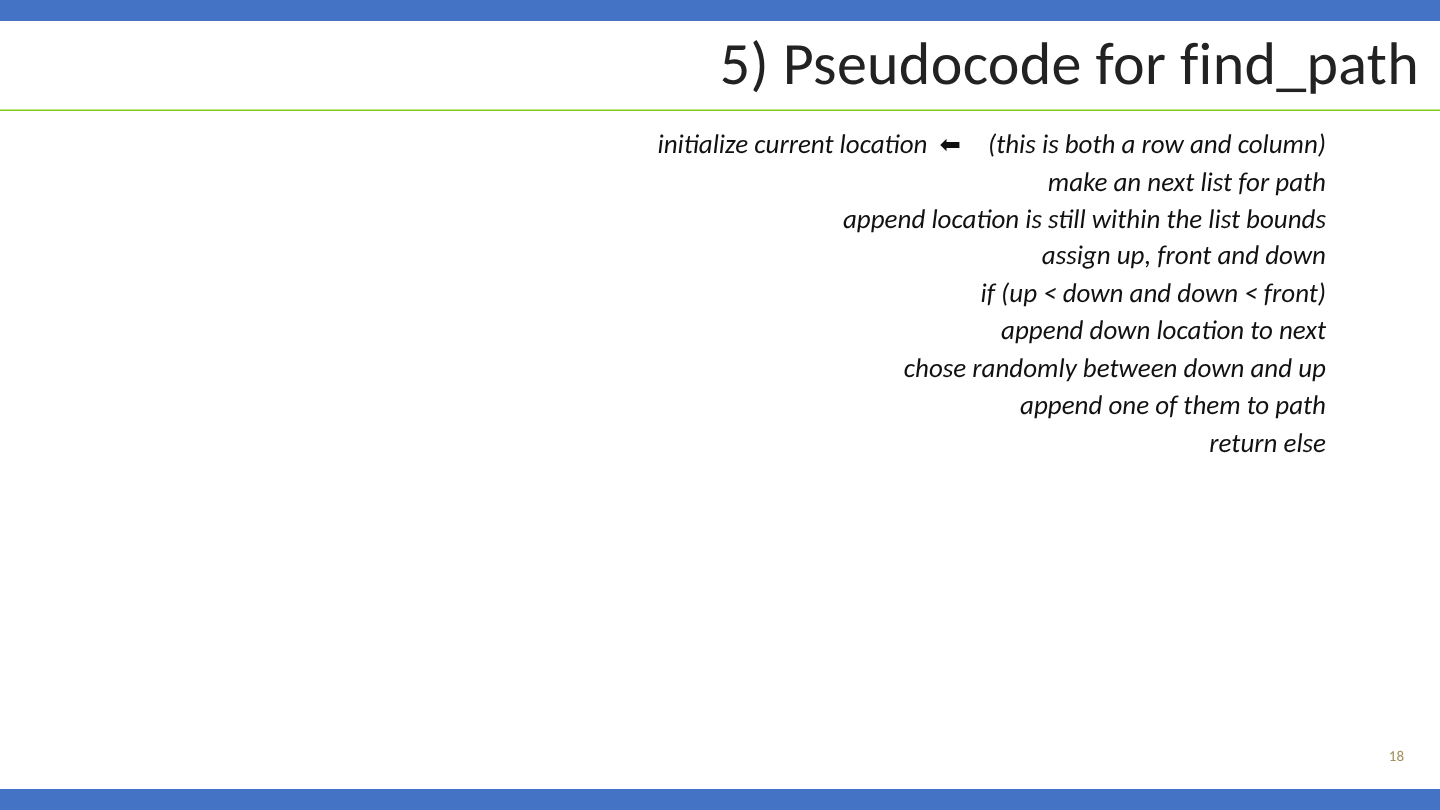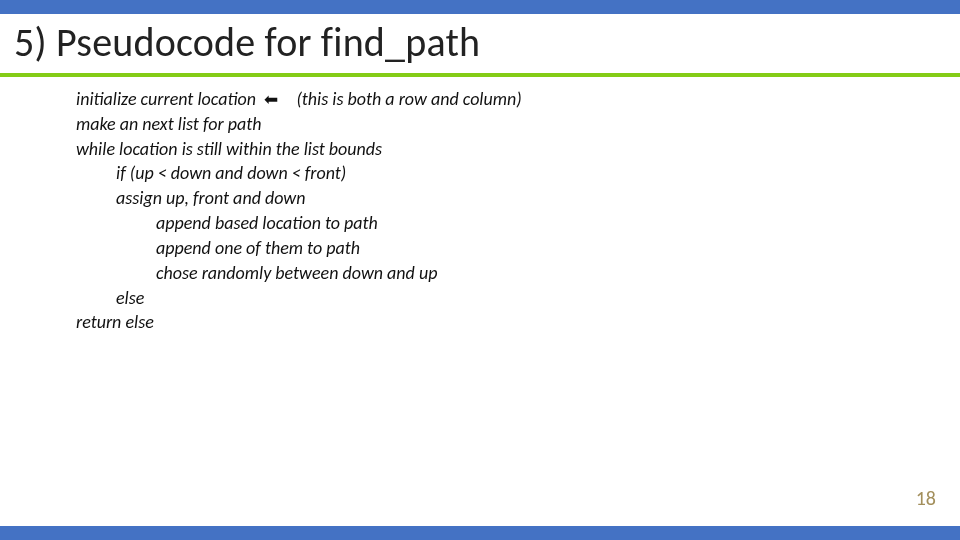--- a/index.html
+++ b/index.html
@@ -11,55 +11,57 @@
     font-family: "Calibri", "Segoe UI", sans-serif;
     color: #000;
     overflow: hidden;
   }
   .top-bar {
     width: 100%;
     height: 14px;
     background: #4472c4;
   }
   .title-block {
-    border-bottom: 4px solid #84cc16;
+    border-bottom: 1px solid #84cc16;
     margin: 4px 0 0 0;
     padding: 0 14px 6px 14px;
+    text-align: right;
   }
   .title {
     font-size: 40px;
     font-weight: 400;
     color: #222;
     letter-spacing: 0.2px;
   }
   .code-area {
     padding: 10px 76px 0 76px;
     font-size: 18px;
     font-style: italic;
     line-height: 1.38;
     color: #111;
     font-family: "Calibri", "Segoe UI", sans-serif;
+    text-align: right;
   }
   .i0 { padding-left: 0; }
   .i1 { padding-left: 40px; }
   .i2 { padding-left: 80px; }
   .annot {
     font-style: italic;
   }
   .arrow {
     font-style: normal;
     margin: 0 14px 0 4px;
     font-size: 17px;
   }
   .page-number {
     position: absolute;
     right: 24px;
     bottom: 30px;
     color: #a38f5c;
-    font-size: 20px;
+    font-size: 10px;
     font-style: normal;
   }
   .bottom-bar {
     position: absolute;
     left: 0;
     bottom: 0;
     width: 100%;
     height: 14px;
     background: #4472c4;
   }
@@ -73,25 +75,24 @@
   <div class="title">5) Pseudocode for find_path</div>
 </div>
 
 <div class="code-area">
   <div class="i0">
     <span>initialize current location</span>
     <span class="arrow">⬅</span>
     <span class="annot">(this is both a row and column)</span>
   </div>
   <div class="i0">make an next list for path</div>
-  <div class="i0">while location is still within the list bounds</div>
+  <div class="i0">append location is still within the list bounds</div>
+  <div class="i1">assign up, front and down</div>
   <div class="i1">if (up &lt; down and down &lt; front)</div>
-  <div class="i1">assign up, front and down</div>
-  <div class="i2">append based location to path</div>
+  <div class="i2">append down location to next</div>
+  <div class="i2">chose randomly between down and up</div>
   <div class="i2">append one of them to path</div>
-  <div class="i2">chose randomly between down and up</div>
-  <div class="i1">else</div>
   <div class="i0">return else</div>
 </div>
 
 <div class="page-number">18</div>
 
 <div class="bottom-bar"></div>
 
 </body></html>

